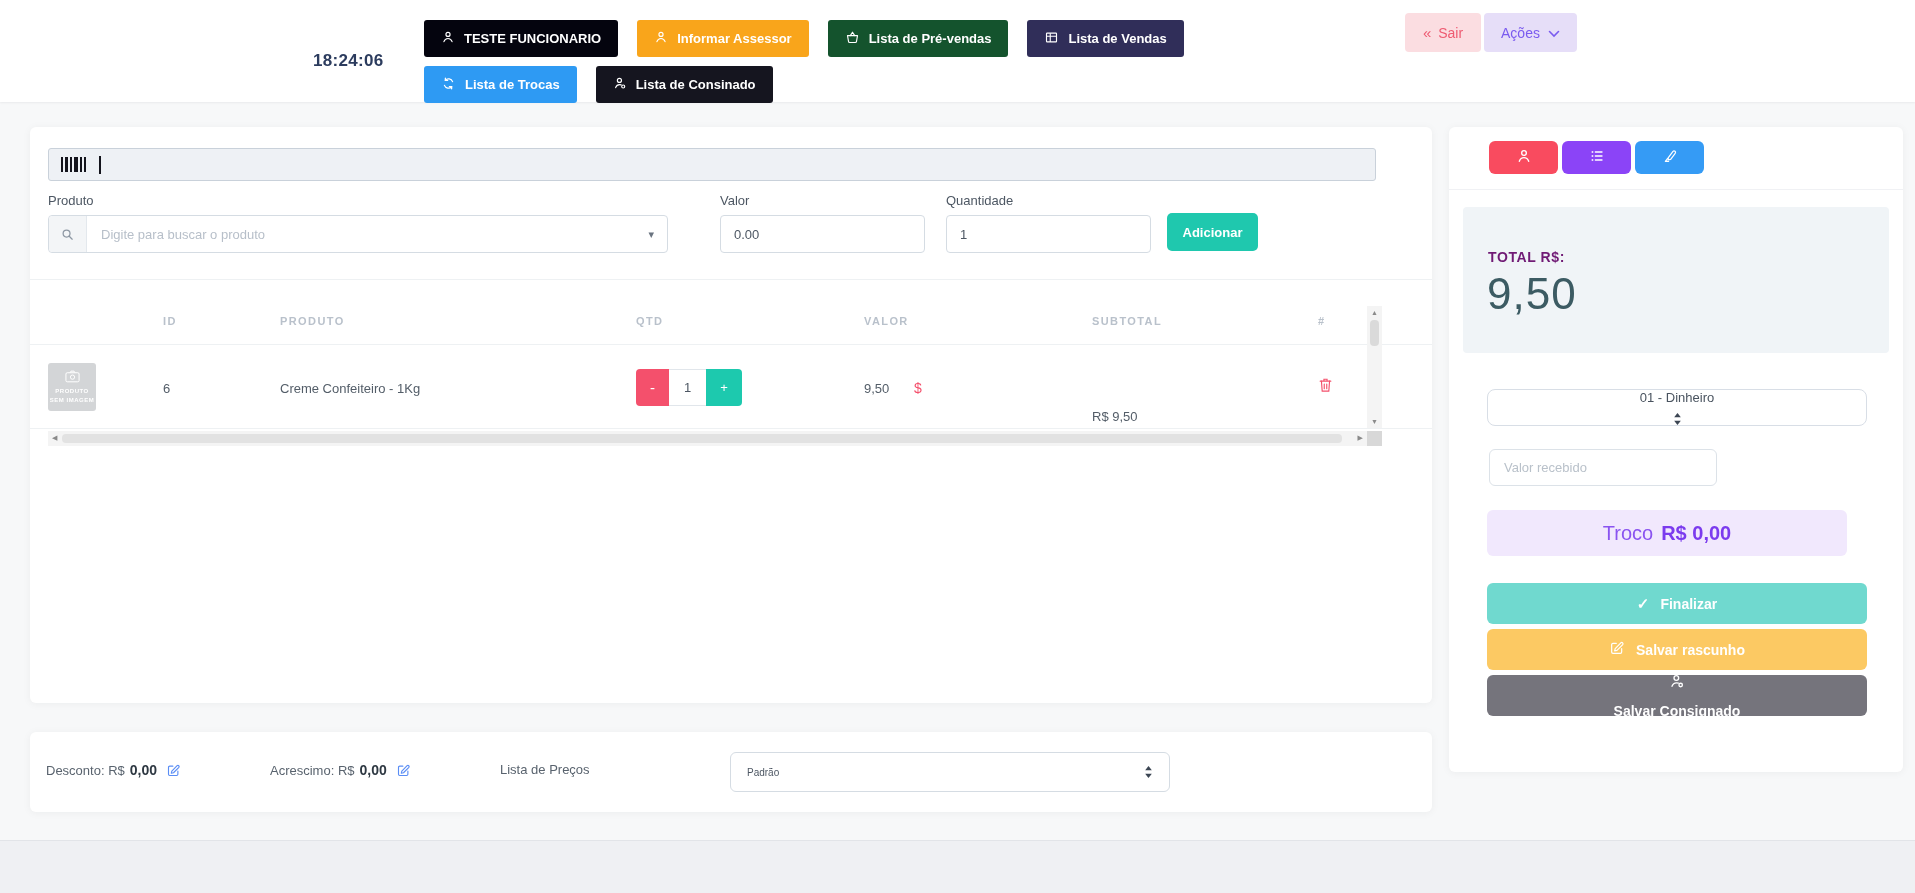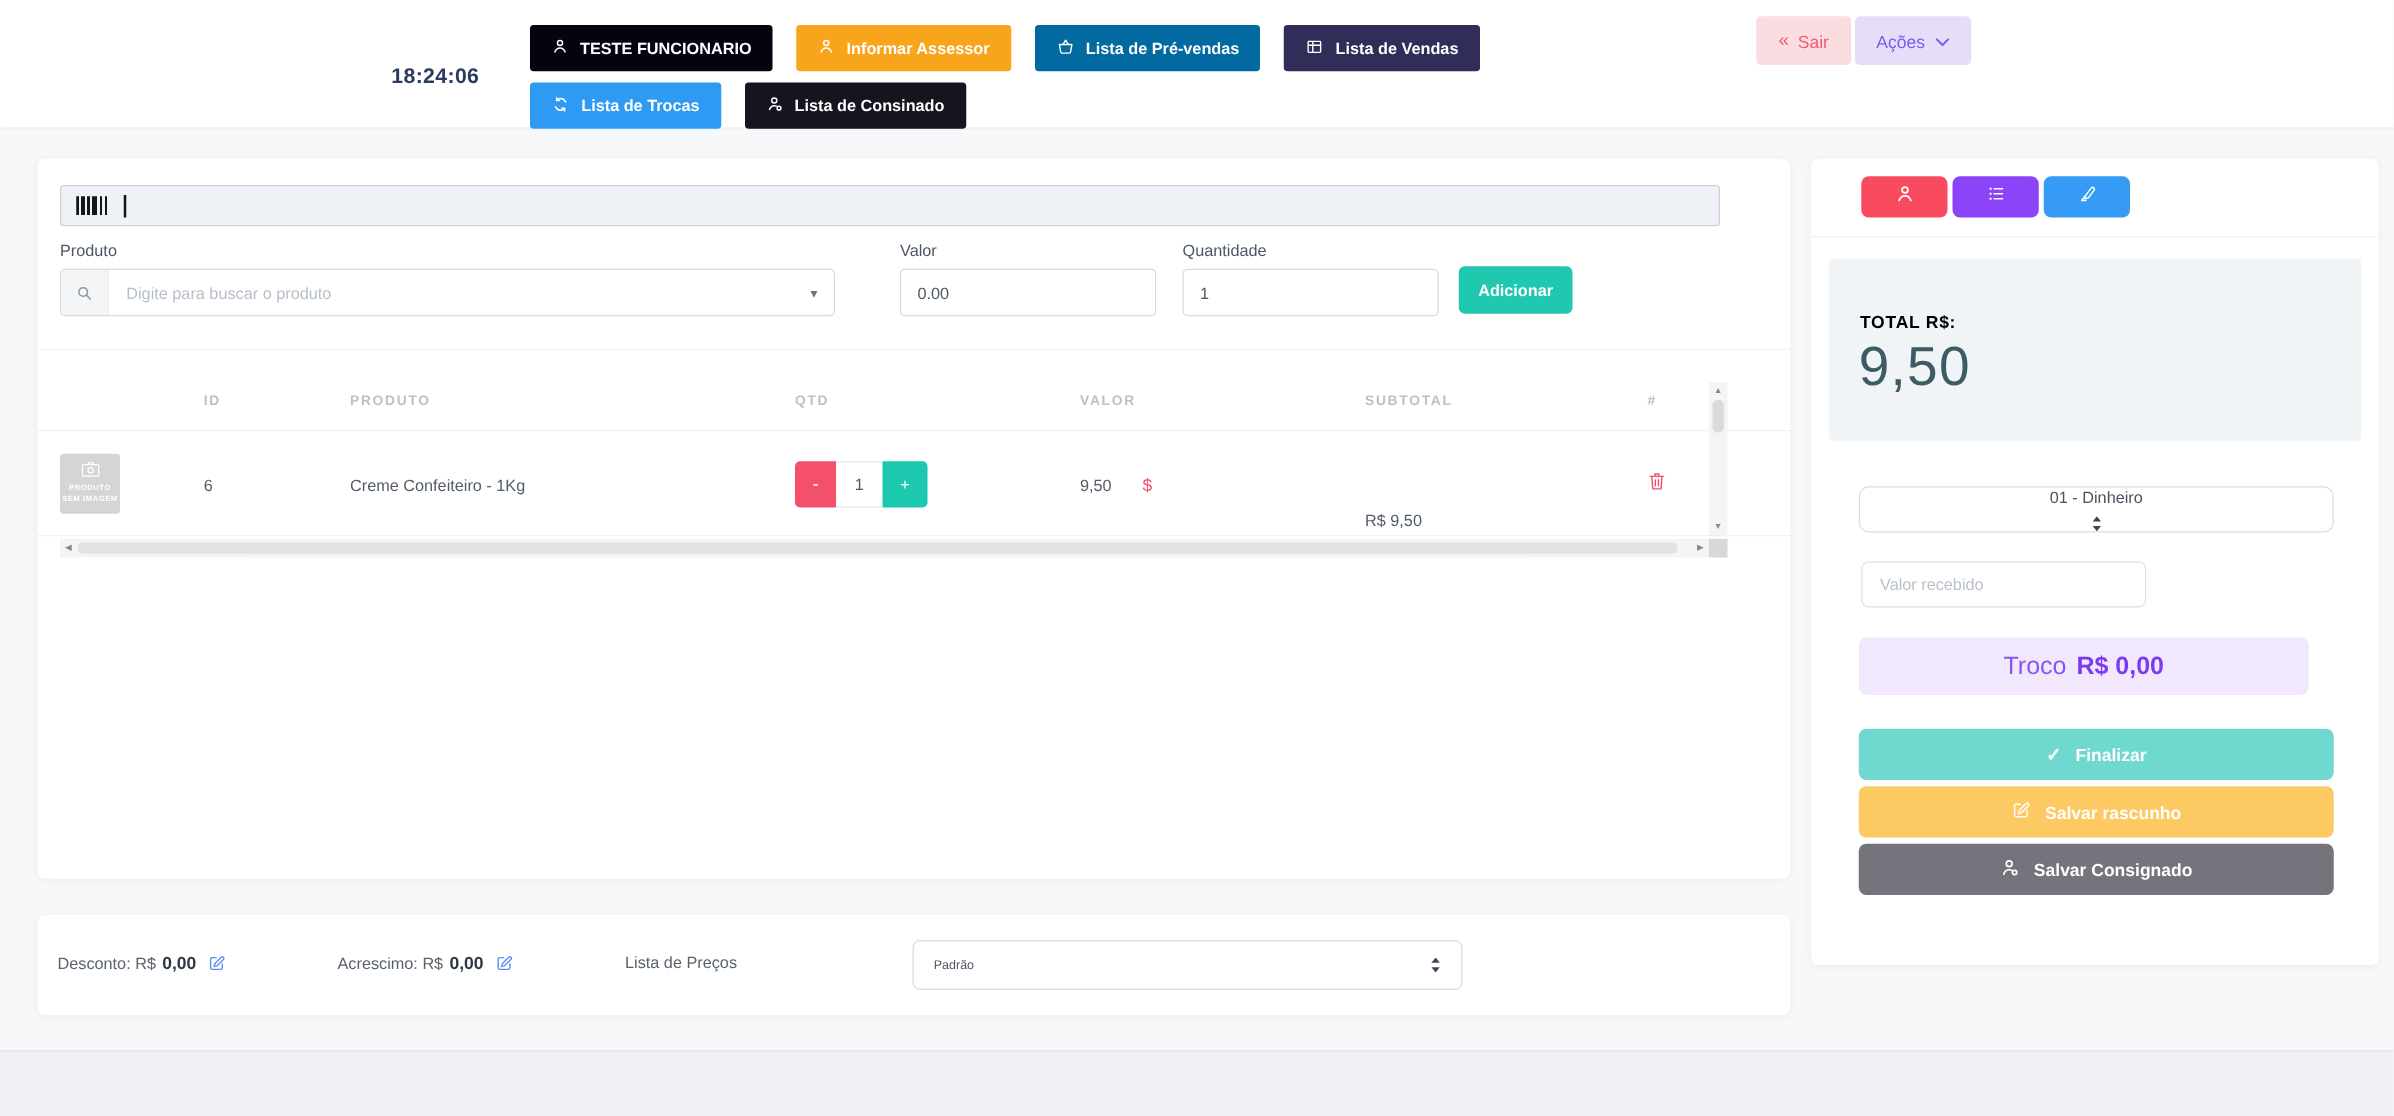--- a/index.html
+++ b/index.html
@@ -13,21 +13,21 @@
   }
 
   
   .header { position:absolute; left:0; top:0; width:1915px; height:102px; background:#ffffff; box-shadow:0 1px 2px rgba(20,25,40,.06); z-index:2; }
   .clock { position:absolute; left:313px; top:51px; font-size:17px; font-weight:bold; color:#2c3c5e; letter-spacing:.3px; }
   .hbtns { position:absolute; left:424px; top:20px; width:920px; display:flex; flex-wrap:wrap; gap:9px 19px; }
   .hbtn { display:inline-flex; align-items:center; gap:9px; height:37px; padding:0 17px; border-radius:3px; color:#fff; font-size:13px; font-weight:600; cursor:pointer; white-space:nowrap; }
   .hbtn svg { flex:0 0 auto; }
   .btn-black   { background:#04040e; }
   .btn-orange  { background:#f9a51b; }
-  .btn-teal    { background:#0369a1; }
+  .btn-teal    { background:#14532d; }
   .btn-navy    { background:#302e59;text-align:right; }
   .btn-blue    { background:#2e9af3; }
   .btn-dark    { background:#15151f; }
   .sair-btn  { position:absolute; left:1405px; top:13px; width:76px; height:39px; background:#fbdde1; color:#ee5b72; border-radius:4px; display:flex; align-items:center; justify-content:center; gap:7px; font-size:14px; cursor:pointer; }
   .sair-chevrons { font-size:15px; line-height:1; }
   .acoes-btn { position:absolute; left:1484px; top:13px; width:93px; height:39px; background:#e6def8; color:#7a5bef; border-radius:4px; display:flex; align-items:center; justify-content:center; gap:8px; font-size:14px; cursor:pointer; }
 
   
   .card { position:absolute; background:#fff; border-radius:6px; box-shadow:0 1px 8px rgba(25,30,45,.05); }
   .main-card   { left:30px;   top:127px; width:1402px; height:576px; }
@@ -82,31 +82,31 @@
   .sum-edit { margin-left:9px; color:#5a8df5; cursor:pointer; display:flex; }
   .padrao-select { position:absolute; left:700px; top:20px; width:440px; height:40px; border:1px solid #d5dce3; border-radius:6px; display:flex; align-items:center; padding:0 16px; font-size:10px; color:#4d5763; cursor:pointer; }
   .grow { flex:1; }
 
   
   .mini-btns { position:absolute; left:40px; top:14px; display:flex; gap:4px; }
   .mini-btn { width:69px; height:33px; border-radius:6px; display:flex; align-items:center; justify-content:center; color:#fff; cursor:pointer; }
   .mb-red{background:#f94b5f} .mb-purple{background:#8b44f7} .mb-blue{background:#359bf5}
   .panel-divider { position:absolute; left:0; top:62px; width:454px; height:1px; background:#f0f1f4; }
   .total-panel { position:absolute; left:14px; top:80px; width:426px; height:146px; background:#f0f4f7; border-radius:4px; }
-  .total-label { position:absolute; left:25px; top:42px; font-size:14px; font-weight:bold; color:#000000; letter-spacing:.6px; }
+  .total-label { position:absolute; left:25px; top:42px; font-size:14px; font-weight:bold; color:#701a75; letter-spacing:.6px; }
   .total-value { position:absolute; left:24px; top:62px; font-size:44px; color:#3c5b63; letter-spacing:1px; }
   .payment-select { position:absolute; left:38px; top:262px; width:380px; height:37px; border:1px solid #d8dee6; border-radius:8px; display:flex; align-items:center; padding:0 0; font-size:13px; color:#49535f; cursor:pointer;flex-direction:column; }
   .updown { display:flex; flex-direction:column; gap:2px; }
   .recebido-input { position:absolute; left:40px; top:322px; width:228px; height:37px; border:1px solid #dce2e8; border-radius:6px; display:flex; align-items:center; padding-left:14px; font-size:13px; color:#b9c1ca; cursor:text; background:#fff; }
   .troco-banner { position:absolute; left:38px; top:383px; width:360px; height:46px; background:#f1e8fd; border-radius:6px; display:flex; align-items:center; justify-content:center; gap:8px; font-size:20px; color:#8a53f0; }
   .troco-banner b { color:#7b3bee; }
   .action-btn { position:absolute; left:38px; width:380px; height:41px; border-radius:6px; display:flex; align-items:center; justify-content:center; gap:11px; color:#fff; font-size:14px; font-weight:600; cursor:pointer; }
   .finalizar-btn  { top:456px; background:#70d9cf; }
   .rascunho-btn   { top:502px; background:#fcc963; }
-  .consignado-btn { top:548px; background:#75747c; }
+  .consignado-btn { top:548px; background:#75747c;flex-direction:column; }
   .check-glyph { font-size:15px; font-weight:bold; }
 
   
   .footer { position:absolute; left:0; top:840px; width:1915px; height:53px; background:#eff0f3; border-top:1px solid #e2e4e8; }
 </style>
 </head>
 <body>
 
 <div class="header">
   <div class="clock">18:24:06</div>

